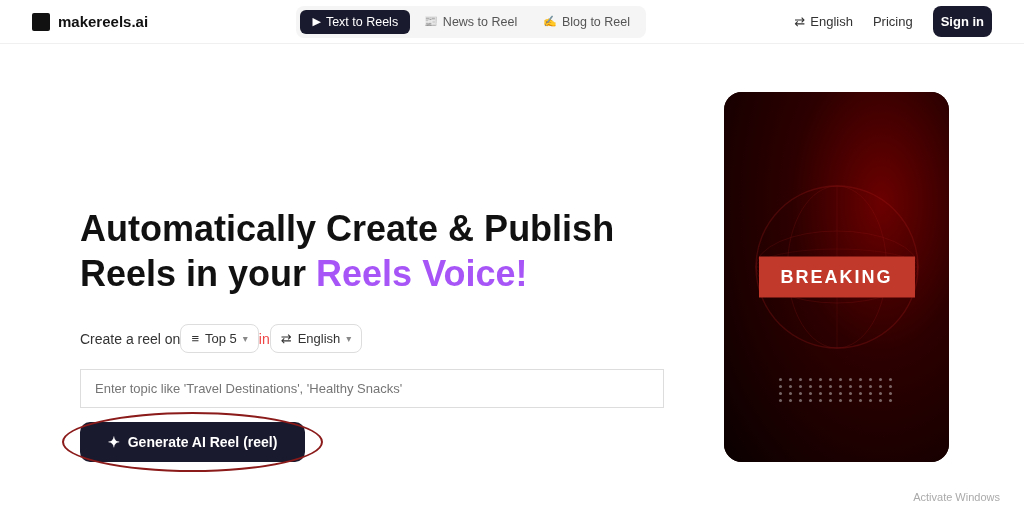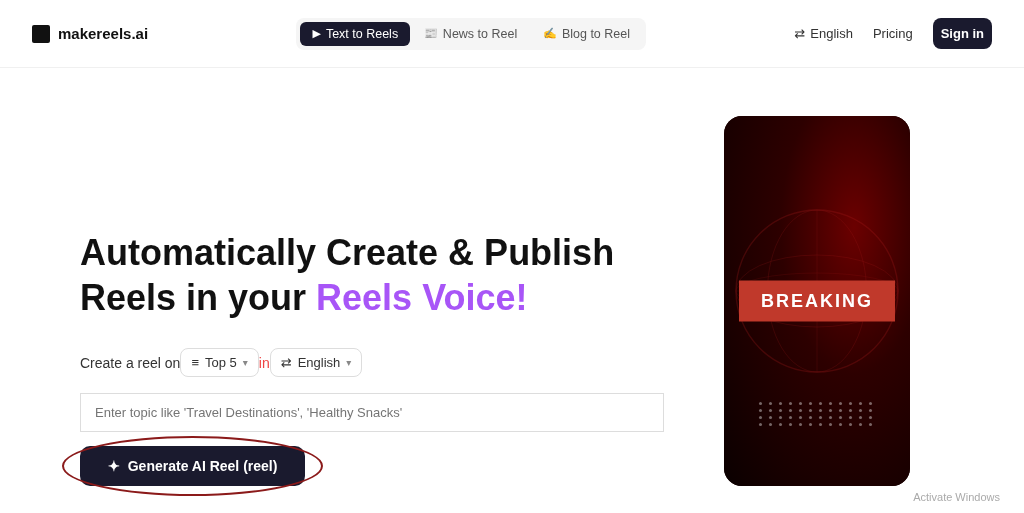--- a/index.html
+++ b/index.html
@@ -11,21 +11,21 @@
       overflow: hidden;
       position: relative;
     }
 
     
     nav {
       display: flex;
       align-items: center;
       justify-content: space-between;
       padding: 0 32px;
-      height: 68px;
+      height: 44px;
       border-bottom: 1px solid #f0f0f0;
     }
     .nav-logo {
       display: flex;
       align-items: center;
       gap: 8px;
       font-weight: 700;
       font-size: 15px;
       color: #111;
     }
@@ -188,21 +188,21 @@
       border-radius: 50%;
       pointer-events: none;
     }
 
     
     .right {
       width: 220px;
       flex-shrink: 0;
     }
     .phone-mockup {
-      width: 186px;
+      width: 225px;
       height: 370px;
       border-radius: 18px;
       overflow: hidden;
       position: relative;
       background: #1a0000;
     }
     .phone-bg {
       position: absolute;
       inset: 0;
       background: radial-gradient(ellipse at 70% 30%, #6b0000 0%, #2d0000 40%, #0a0000 100%);

